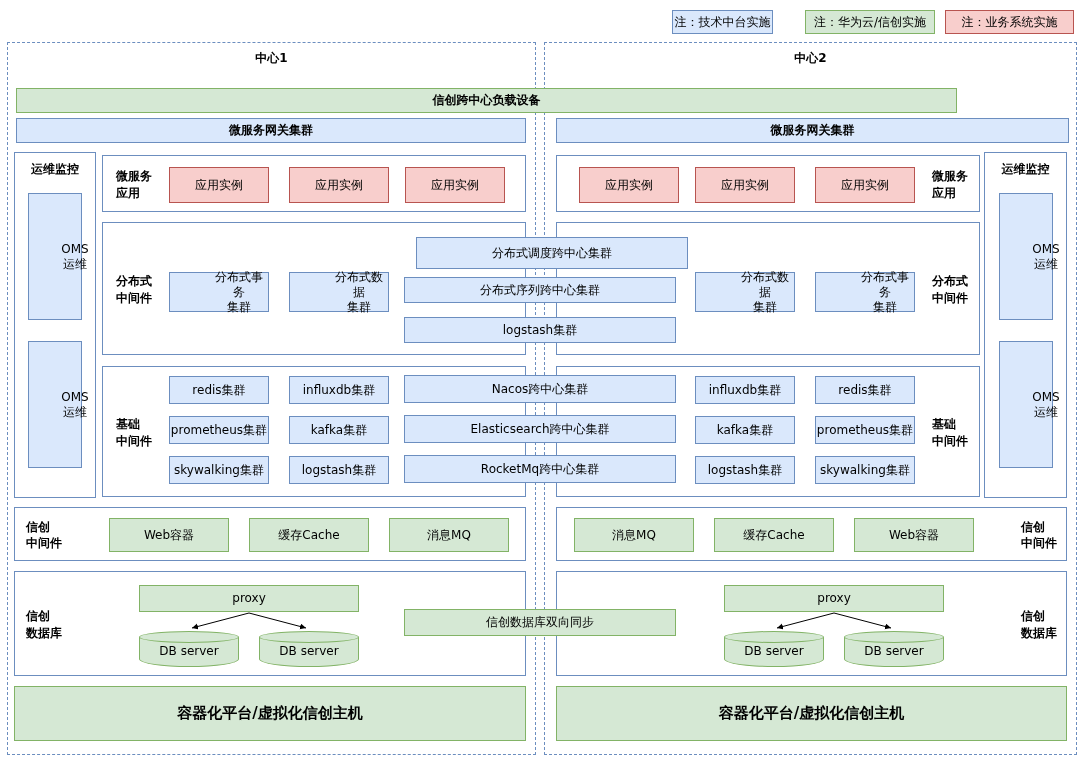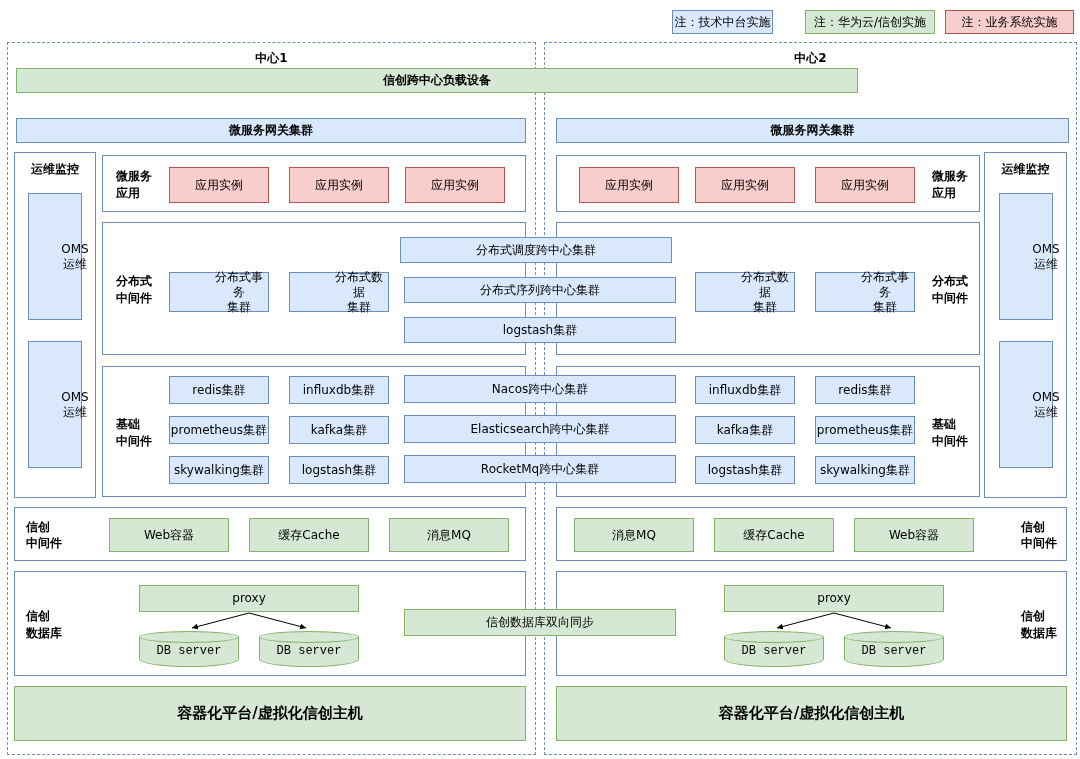--- a/index.html
+++ b/index.html
@@ -14,21 +14,21 @@
   .frame { position:absolute; background:#ffffff; border:1px solid #6c8ebf; }
   .dashed { position:absolute; border:1px dashed #6c8ebf; background:transparent; }
   .pre { white-space:pre-line;padding-left:40px; }
   .bold { font-weight:bold; }
   .big { font-size:15px; }
   .side-label { position:absolute; display:flex; align-items:center; justify-content:center; text-align:left; white-space:pre-line; font-weight:bold; line-height:1.35; }
   .ops-title { position:absolute; top:8px; left:0; width:100%; text-align:center; font-weight:bold; }
   .cyl { position:absolute; }
   .cyl-top { position:absolute; left:0; top:0; width:100%; height:12px; background:#d5e8d4; border:1px solid #82b366; border-radius:50%; z-index:2; }
   .cyl-body { position:absolute; left:0; top:6px; width:100%; bottom:0; background:#d5e8d4; border:1px solid #82b366; border-top:none; border-radius:0 0 50% 50% / 0 0 8px 8px; z-index:1; }
-  .cyl-label { position:absolute; left:0; top:13px; width:100%; text-align:center; z-index:3;font-family:Liberation Mono, monospace; }
+  .cyl-label { position:absolute; left:0; top:13px; width:100%; text-align:center; z-index:3; }
   .span-box { z-index:5; }
 </style>
 </head>
 <body>
 
 <svg width="0" height="0" style="position:absolute">
   <defs>
     <marker id="arrow" markerWidth="8" markerHeight="8" refX="6" refY="3" orient="auto" markerUnits="userSpaceOnUse">
       <path d="M0,0 L6,3 L0,6 z" fill="#000"></path>
     </marker>
@@ -40,21 +40,21 @@
   <div class="box blue" style="left:672px;top:10px;width:101px;height:24px">注：技术中台实施</div>
   <div class="box green" style="left:805px;top:10px;width:130px;height:24px">注：华为云/信创实施</div>
   <div class="box pink" style="left:945px;top:10px;width:129px;height:24px">注：业务系统实施</div>
 
   <div class="dashed" style="left:7px;top:42px;width:529px;height:713px"></div>
   <div class="dashed" style="left:544px;top:42px;width:533px;height:713px"></div>
 
   <div class="box bold" style="left:7px;top:48px;width:529px;height:20px">中心1</div>
   <div class="box bold" style="left:544px;top:48px;width:533px;height:20px">中心2</div>
 
-  <div class="box green bold" style="left:16px;top:68px;width:842px;height:25px">信创跨中心负载设备</div>
+  <div class="box green bold" style="left:16px;top:88px;width:941px;height:25px">信创跨中心负载设备</div>
 
   <div class="box blue bold" style="left:16px;top:118px;width:510px;height:25px">微服务网关集群</div>
   <div class="box blue bold" style="left:556px;top:118px;width:513px;height:25px">微服务网关集群</div>
 
   <div class="frame" style="left:14px;top:152px;width:82px;height:346px">
     <div class="ops-title">运维监控</div>
     <div class="box blue pre" style="left:13px;top:40px;width:54px;height:127px">OMS
 运维</div>
     <div class="box blue pre" style="left:13px;top:188px;width:54px;height:127px">OMS
 运维</div>
@@ -95,21 +95,21 @@
 
   <div class="frame" style="left:556px;top:222px;width:424px;height:133px">
     <div class="box blue pre" style="left:138px;top:49px;width:100px;height:40px">分布式数据
 集群</div>
     <div class="box blue pre" style="left:258px;top:49px;width:100px;height:40px">分布式事务
 集群</div>
     <div class="side-label" style="left:364px;top:0;width:58px;height:133px">分布式
 中间件</div>
   </div>
 
-  <div class="box blue span-box" style="left:400px;top:237px;width:272px;height:26px">分布式调度跨中心集群</div>
+  <div class="box blue span-box" style="left:416px;top:237px;width:272px;height:32px">分布式调度跨中心集群</div>
   <div class="box blue span-box" style="left:404px;top:277px;width:272px;height:26px">分布式序列跨中心集群</div>
   <div class="box blue span-box" style="left:404px;top:317px;width:272px;height:26px">logstash集群</div>
 
   <div class="frame" style="left:102px;top:366px;width:424px;height:131px">
     <div class="side-label" style="left:2px;top:0;width:58px;height:131px">基础
 中间件</div>
     <div class="box blue" style="left:66px;top:9px;width:100px;height:28px">redis集群</div>
     <div class="box blue" style="left:186px;top:9px;width:100px;height:28px">influxdb集群</div>
     <div class="box blue" style="left:66px;top:49px;width:100px;height:28px">prometheus集群</div>
     <div class="box blue" style="left:186px;top:49px;width:100px;height:28px">kafka集群</div>

